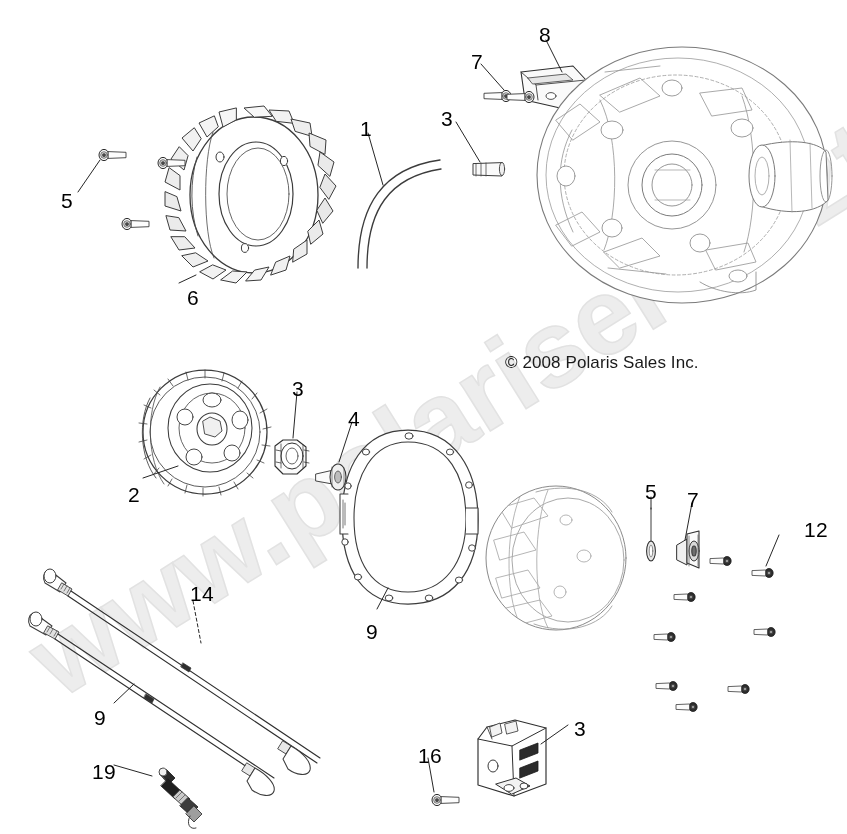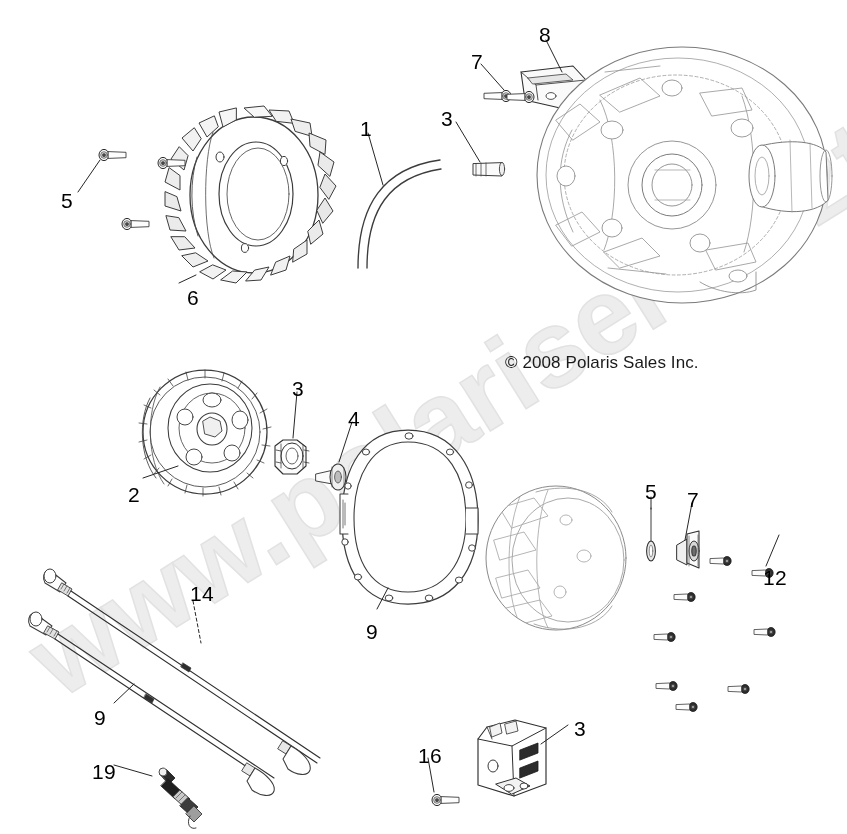--- a/index.html
+++ b/index.html
@@ -416,21 +416,21 @@
   <div class="callout" style="left: 128px; top: 484px;">2</div>
   <div class="callout" style="left: 292px; top: 378px;">3</div>
   <div class="callout" style="left: 348px; top: 408px;">4</div>
   <div class="callout" style="left: 61px; top: 190px;">5</div>
   <div class="callout" style="left: 187px; top: 287px;">6</div>
   <div class="callout" style="left: 471px; top: 51px;">7</div>
   <div class="callout" style="left: 539px; top: 24px;">8</div>
   <div class="callout" style="left: 366px; top: 621px;">9</div>
   <div class="callout" style="left: 645px; top: 481px;">5</div>
   <div class="callout" style="left: 687px; top: 489px;">7</div>
-  <div class="callout" style="left: 763px; top: 519px; margin-top: 48px;">12</div>
+  <div class="callout" style="left: 804px; top: 519px;">12</div>
   <div class="callout" style="left: 94px; top: 707px;">9</div>
   <div class="callout" style="left: 190px; top: 583px;">14</div>
   <div class="callout" style="left: 574px; top: 718px;">3</div>
   <div class="callout" style="left: 418px; top: 745px;">16</div>
   <div class="callout" style="left: 441px; top: 108px;">3</div>
   <div class="callout" style="left: 92px; top: 761px;">19</div>
 
   <div id="copyright" style="left: 505px; top: 353px;">© 2008 Polaris Sales Inc.</div>
 
 </div>

